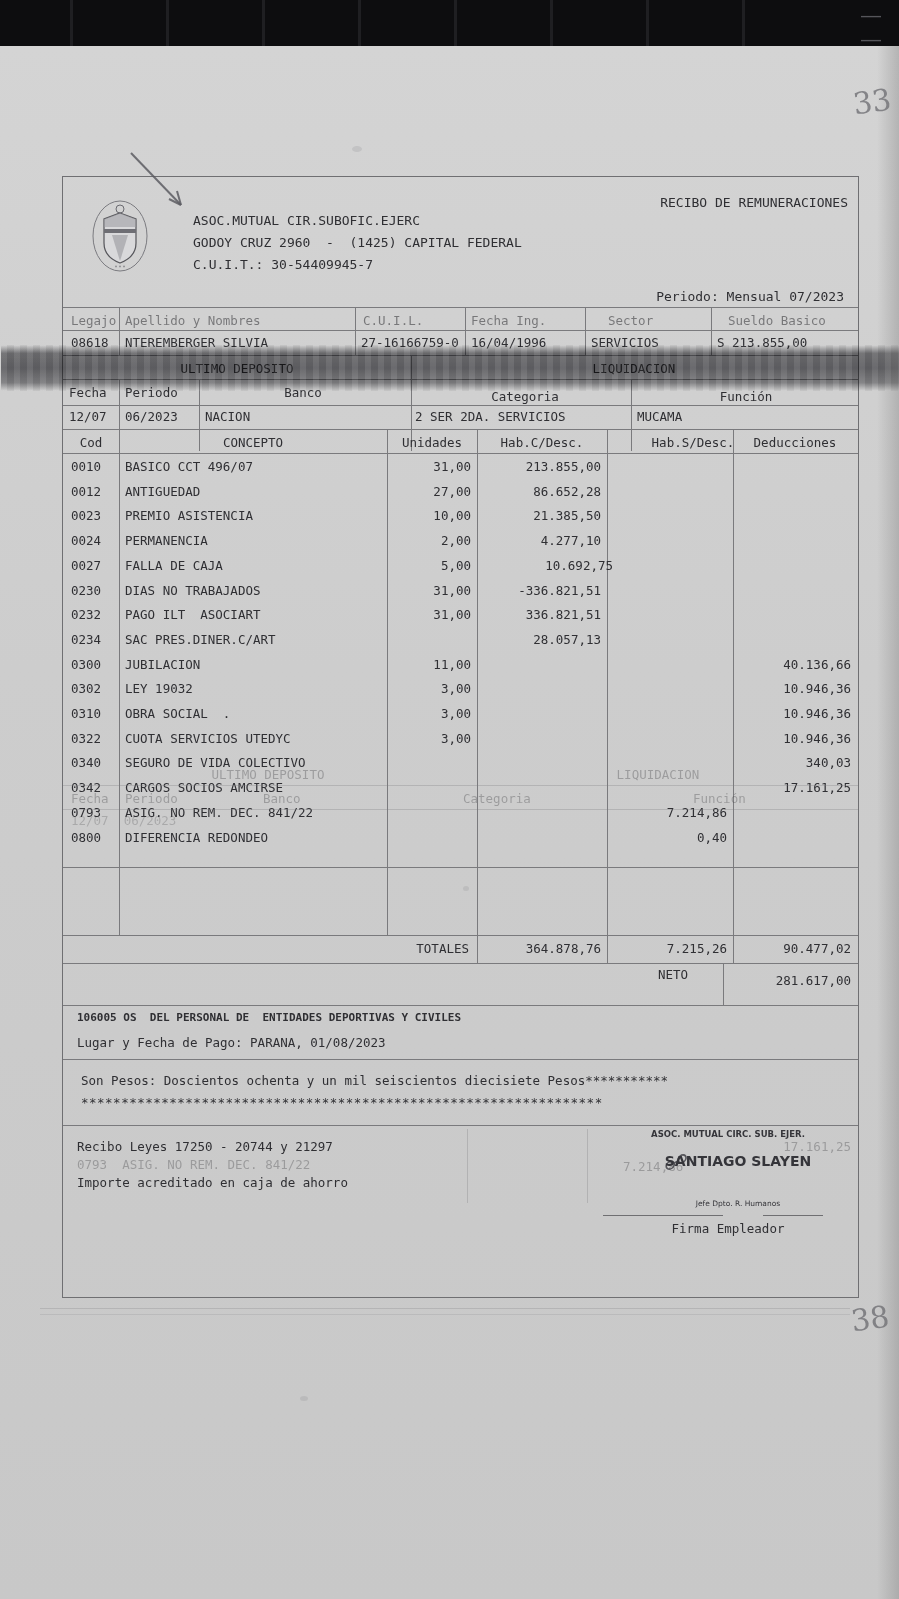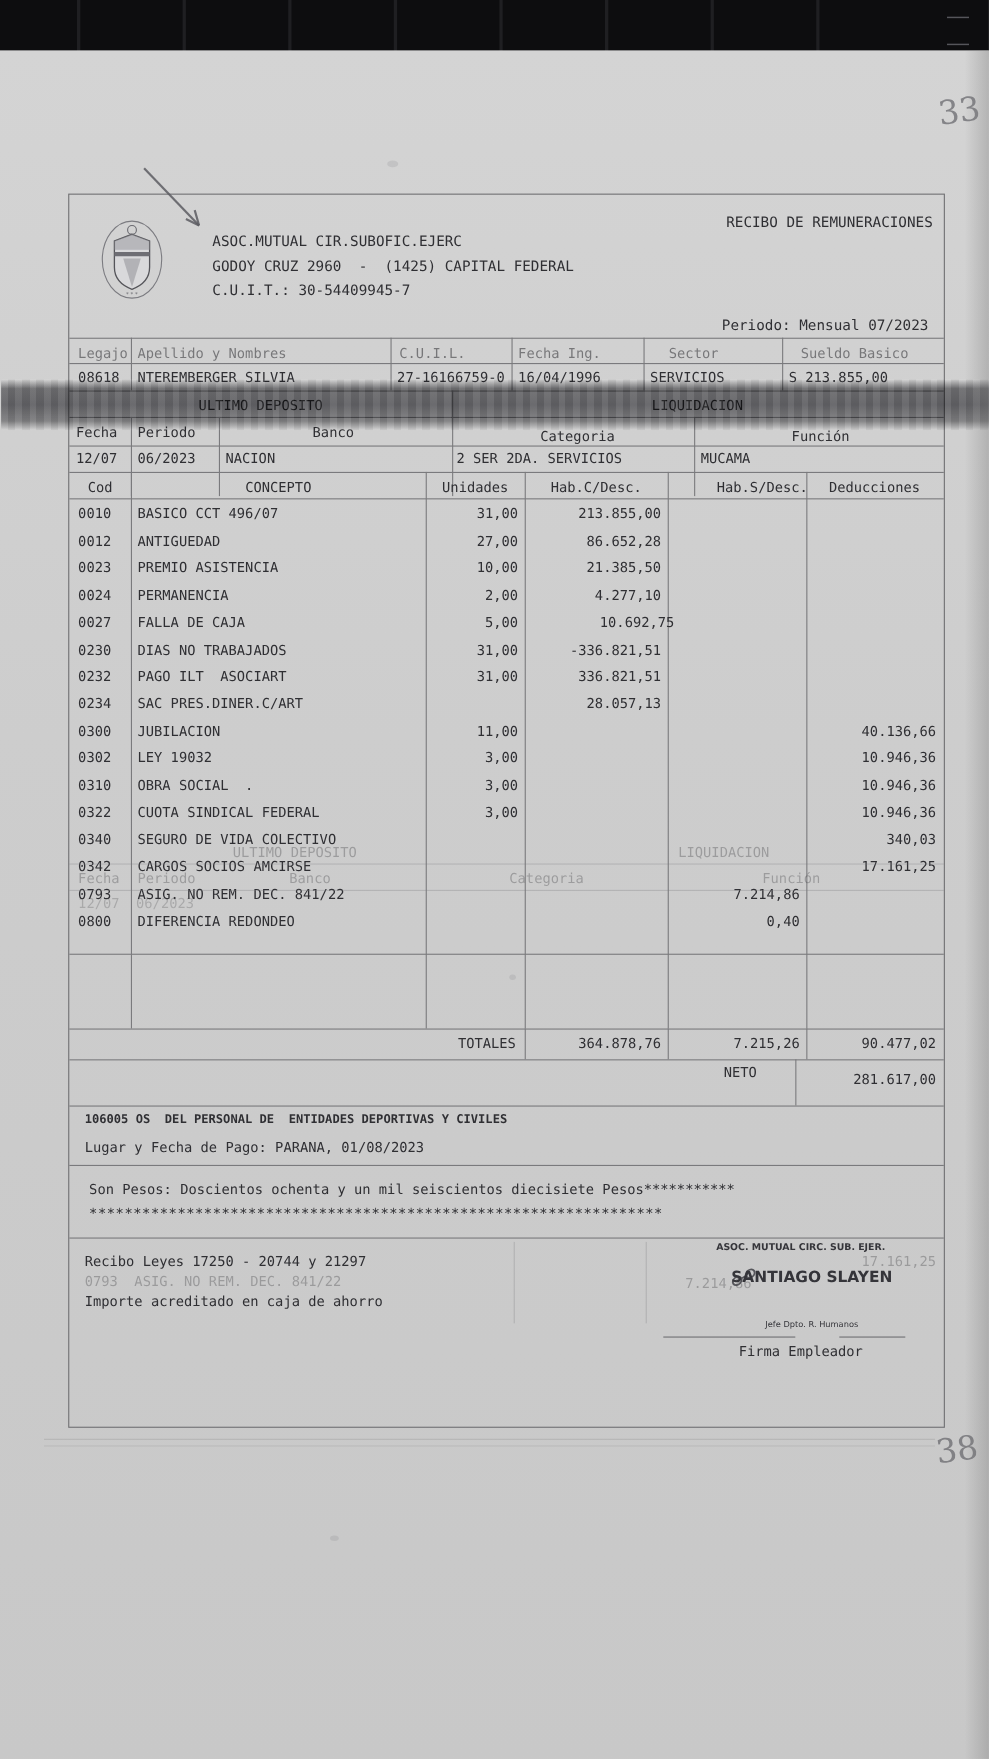--- a/index.html
+++ b/index.html
@@ -267,21 +267,21 @@
         <div class="txt rgt" style="left:414px;width:124px;top:504.3px;"></div>
         <div class="txt rgt" style="left:544px;width:120px;top:504.3px;"></div>
         <div class="txt rgt" style="left:670px;width:118px;top:504.3px;">10.946,36</div>
         <div class="txt " style="left:8px;top:529.0px;">0310</div>
         <div class="txt " style="left:62px;top:529.0px;">OBRA SOCIAL  .</div>
         <div class="txt rgt" style="left:324px;width:84px;top:529.0px;">3,00</div>
         <div class="txt rgt" style="left:414px;width:124px;top:529.0px;"></div>
         <div class="txt rgt" style="left:544px;width:120px;top:529.0px;"></div>
         <div class="txt rgt" style="left:670px;width:118px;top:529.0px;">10.946,36</div>
         <div class="txt " style="left:8px;top:553.7px;">0322</div>
-        <div class="txt " style="left:62px;top:553.7px;">CUOTA SINDICAL FEDERAL</div>
+        <div class="txt " style="left:62px;top:553.7px;">CUOTA SERVICIOS UTEDYC</div>
         <div class="txt rgt" style="left:324px;width:84px;top:553.7px;">3,00</div>
         <div class="txt rgt" style="left:414px;width:124px;top:553.7px;"></div>
         <div class="txt rgt" style="left:544px;width:120px;top:553.7px;"></div>
         <div class="txt rgt" style="left:670px;width:118px;top:553.7px;">10.946,36</div>
         <div class="txt " style="left:8px;top:578.4px;">0340</div>
         <div class="txt " style="left:62px;top:578.4px;">SEGURO DE VIDA COLECTIVO</div>
         <div class="txt rgt" style="left:324px;width:84px;top:578.4px;"></div>
         <div class="txt rgt" style="left:414px;width:124px;top:578.4px;"></div>
         <div class="txt rgt" style="left:544px;width:120px;top:578.4px;"></div>
         <div class="txt rgt" style="left:670px;width:118px;top:578.4px;">340,03</div>

